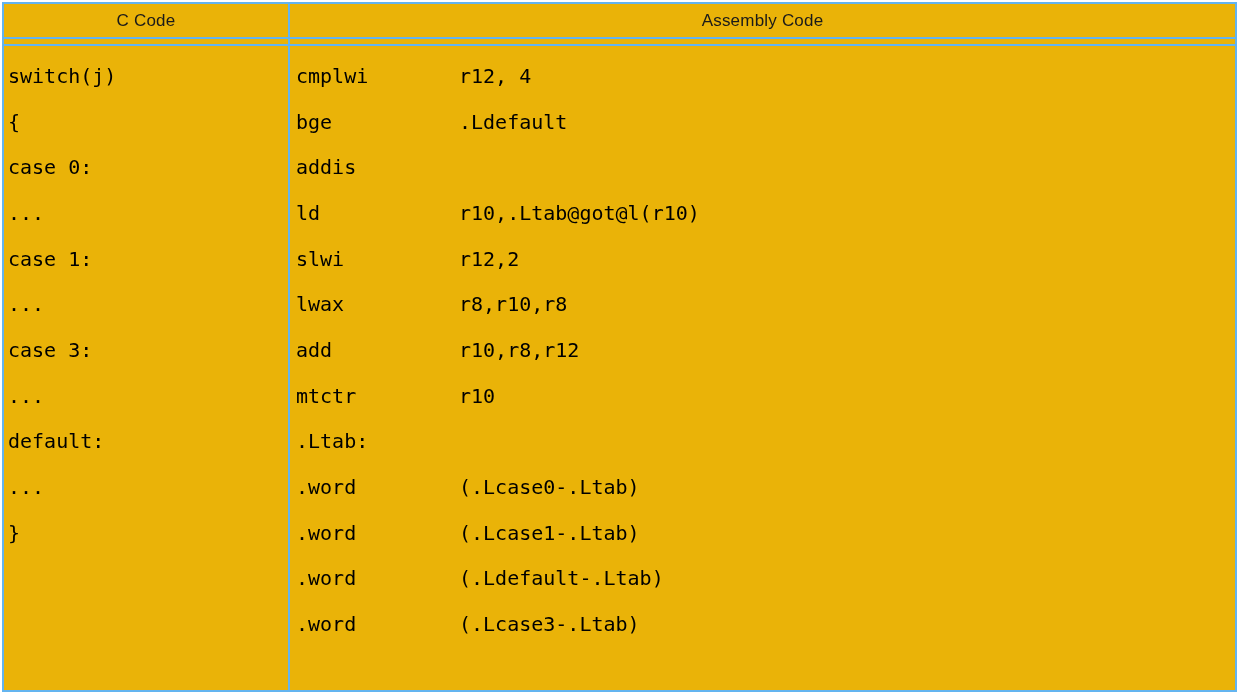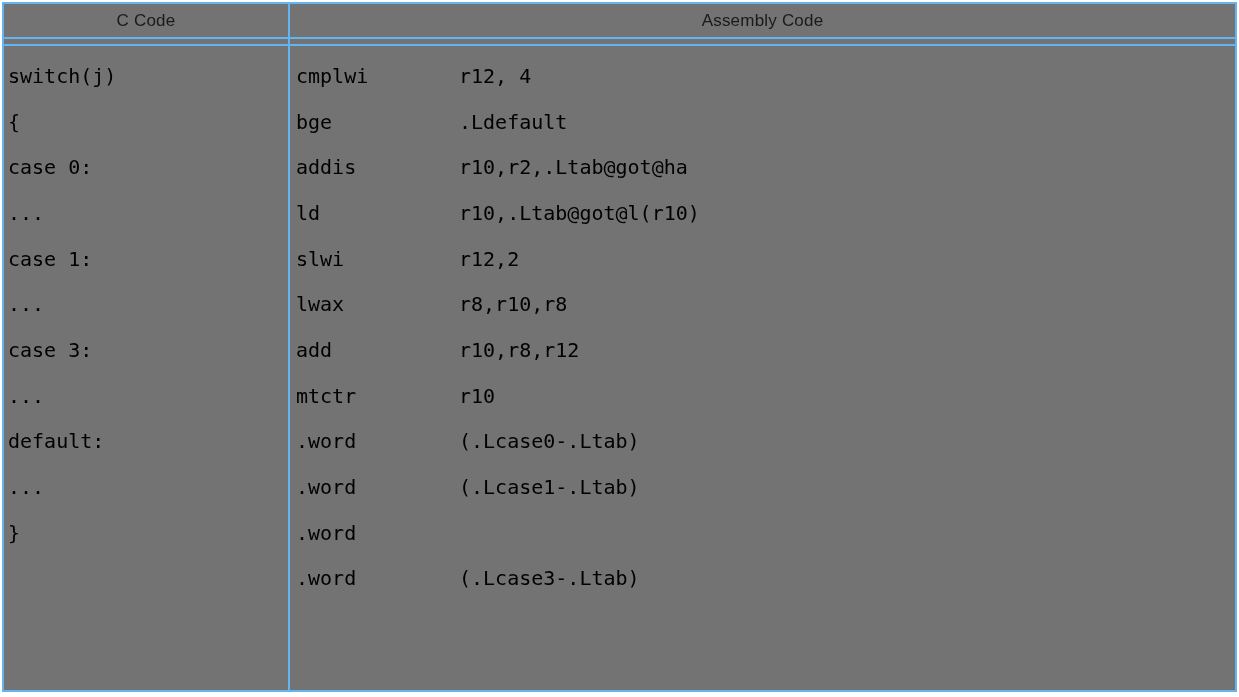--- a/index.html
+++ b/index.html
@@ -16,21 +16,21 @@
     background: #ffffff;
   }
   .codetable {
     position: absolute;
     left: 2px; top: 2px;
     width: 1235px; height: 690px;
     border: 2px solid var(--border-color);
     display: grid;
     grid-template-columns: 286px 1fr;
     grid-template-rows: 35px 7px 1fr;
-    background: #737373;
+    background: #eab308;
   }
   .cell { min-width: 0; min-height: 0; }
   .bR { border-right: 2px solid var(--border-color); }
   .bB { border-bottom: 2px solid var(--border-color); }
   .hdr {
     display: flex;
     align-items: center;
     justify-content: center;
     font-size: 17px;
     color: #1a1a1a;
@@ -88,26 +88,27 @@
         <div class="row"><span>...</span></div>
         <div class="row"><span>}</span></div>
         <div class="row"><span></span></div>
         <div class="row"><span></span></div>
         <div class="row"><span></span></div>
       </div>
 
     <div class="cell bodycol body-right">
         <div class="row"><span class="mnemonic">cmplwi</span><span class="operands">r12, 4</span></div>
         <div class="row"><span class="mnemonic">bge</span><span class="operands">.Ldefault</span></div>
-        <div class="row"><span class="mnemonic">addis</span><span class="operands">r10,r2,.Ltab@got@ha</span></div>
+        <div class="row"><span class="mnemonic">addis</span></div>
         <div class="row"><span class="mnemonic">ld</span><span class="operands">r10,.Ltab@got@l(r10)</span></div>
         <div class="row"><span class="mnemonic">slwi</span><span class="operands">r12,2</span></div>
         <div class="row"><span class="mnemonic">lwax</span><span class="operands">r8,r10,r8</span></div>
         <div class="row"><span class="mnemonic">add</span><span class="operands">r10,r8,r12</span></div>
         <div class="row"><span class="mnemonic">mtctr</span><span class="operands">r10</span></div>
+        <div class="row"><span class="mnemonic">.Ltab:</span><span class="operands"></span></div>
         <div class="row"><span class="mnemonic">.word</span><span class="operands">(.Lcase0-.Ltab)</span></div>
         <div class="row"><span class="mnemonic">.word</span><span class="operands">(.Lcase1-.Ltab)</span></div>
-        <div class="row"><span class="mnemonic">.word</span></div>
+        <div class="row"><span class="mnemonic">.word</span><span class="operands">(.Ldefault-.Ltab)</span></div>
         <div class="row"><span class="mnemonic">.word</span><span class="operands">(.Lcase3-.Ltab)</span></div>
       </div>
 
   </div>
 </div>
 
 </body></html>

